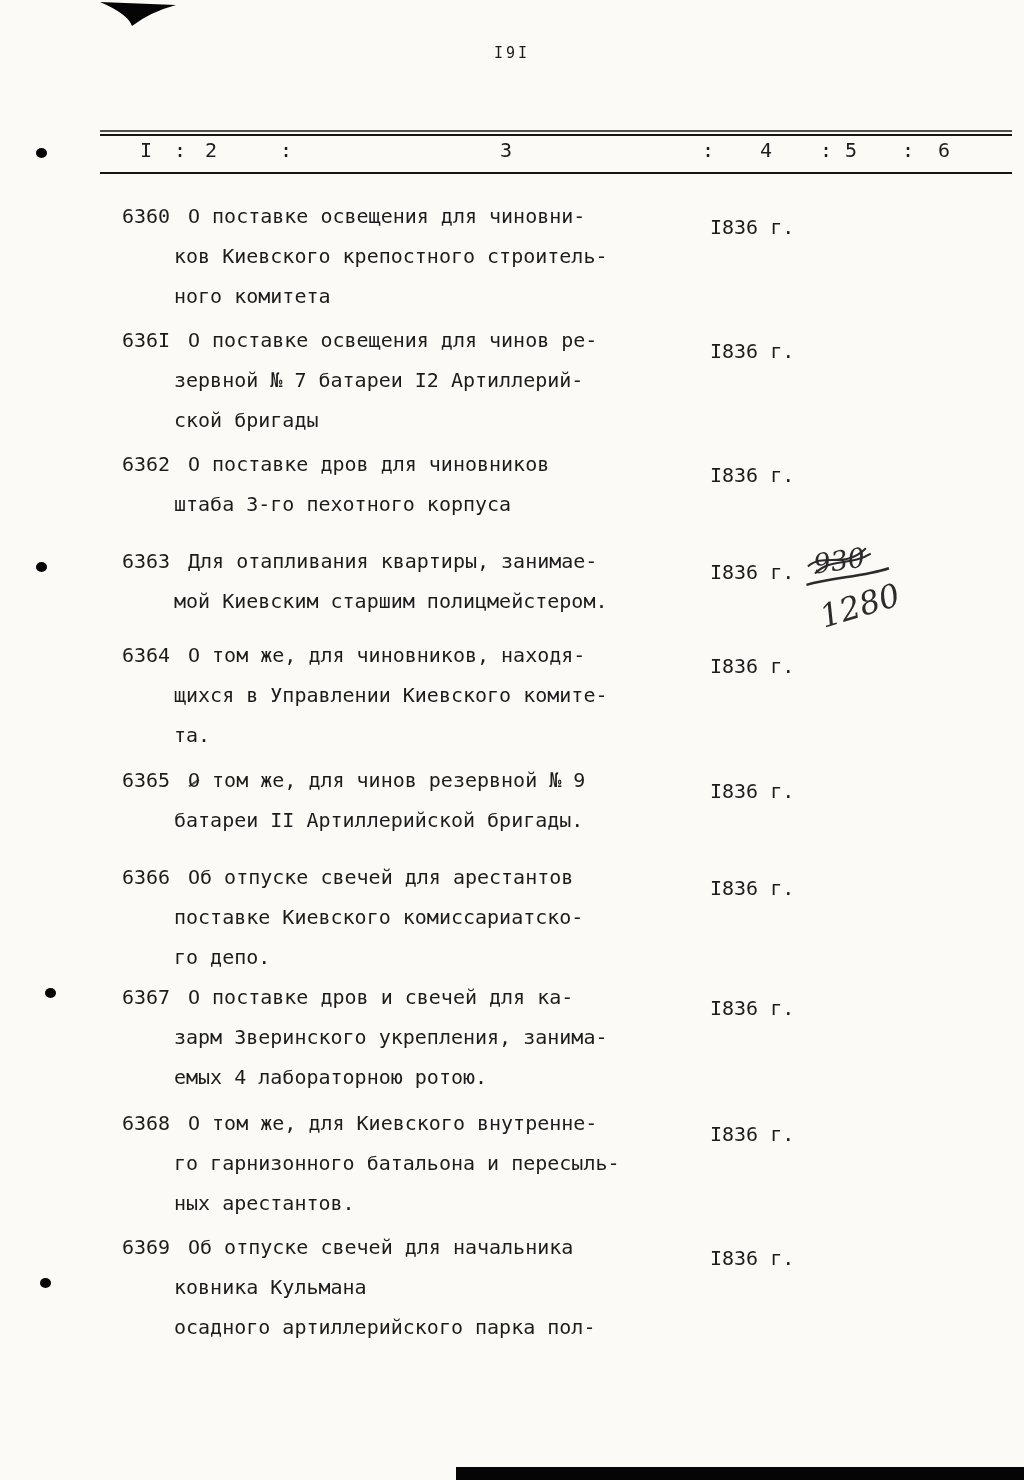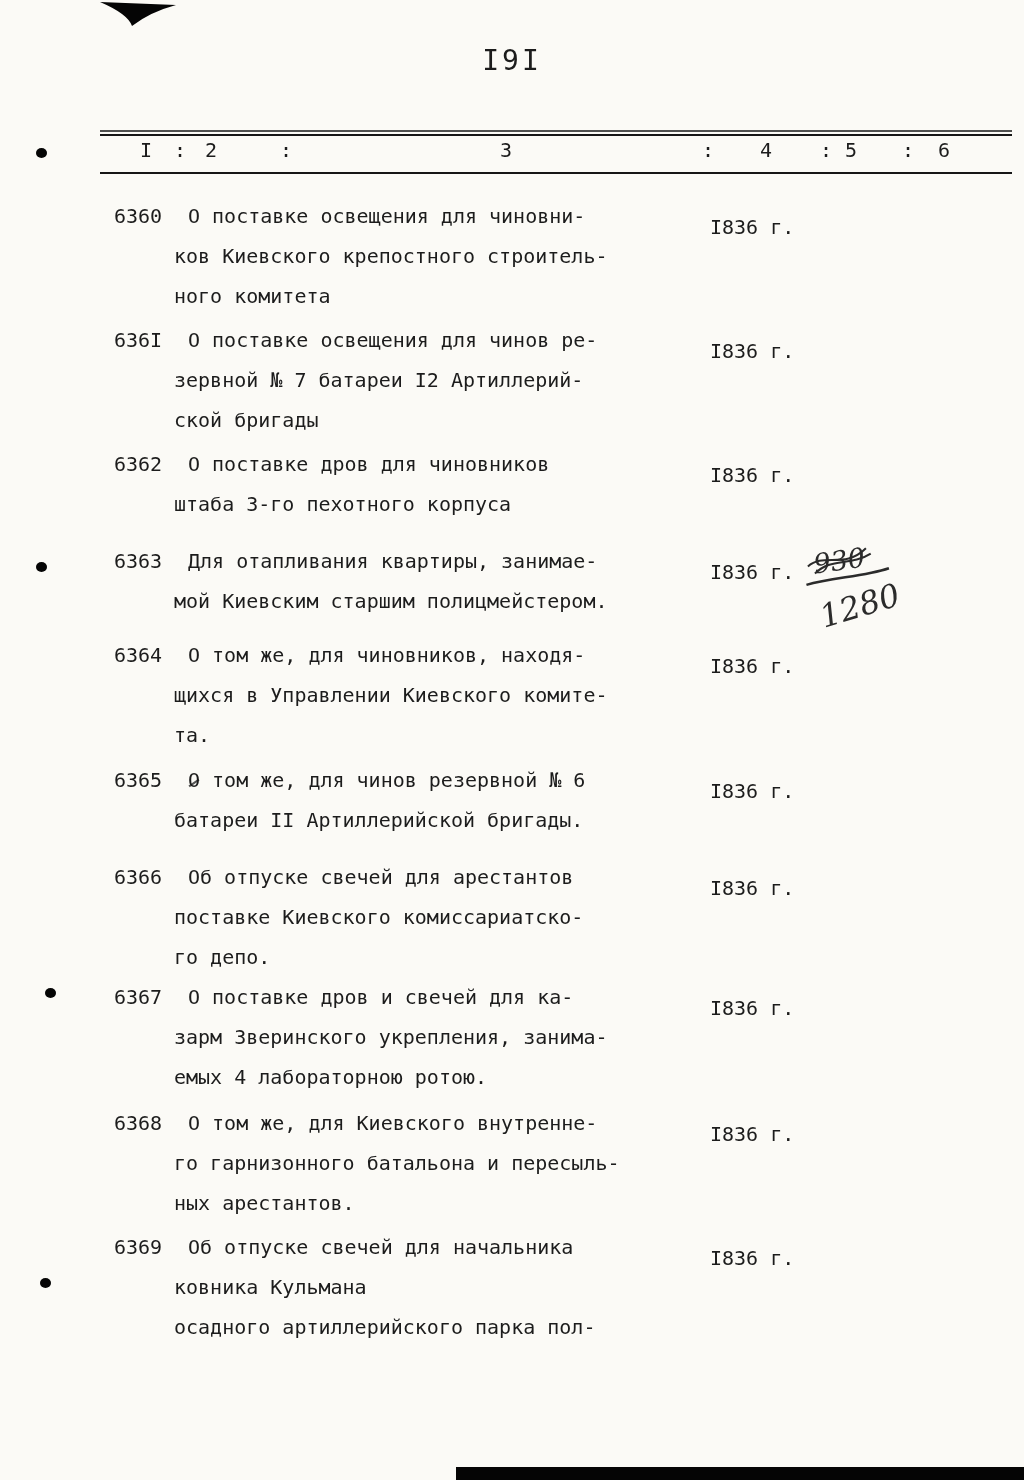--- a/index.html
+++ b/index.html
@@ -7,36 +7,36 @@
     position:relative;
     width:1024px; height:1480px;
     margin:0 auto;
     background:#fbfaf6;
     overflow:hidden;
     font-family:"DejaVu Sans Mono","Liberation Mono",monospace;
     color:#1c1c1c;
   }
   .pagenum {
     position:absolute; top:44px; left:0; width:100%;
-    text-align:center; font-size:28px; letter-spacing:3px;
+    text-align:center; font-size:15px; letter-spacing:3px;
   }
   .rule {
     position:absolute; left:100px; width:912px; height:0;
     border-top:2px solid #161616;
   }
   .rule-top1 { top:130px; opacity:.75; }
   .rule-top2 { top:134px; }
   .rule-bottom { top:172px; }
   .header-row { position:absolute; top:138px; left:0; width:1024px; height:34px; font-size:20px; }
   .hcell { position:absolute; top:0; white-space:nowrap; }
   .entry {
     position:absolute; left:110px;
     font-size:20px; line-height:40px; white-space:nowrap;
   }
-  .entry .num { position:absolute; left:4px; top:0; }
+  .entry .num { position:absolute; left:12px; top:0; }
   .entry .desc { margin-left:64px; }
   .entry .line { height:40px; }
   .entry .line.indent { padding-left:14px; }
   .entry .year { position:absolute; left:600px; top:11px; }
   .margin-dot {
     position:absolute; width:11px; height:10px;
     background:#050505; border-radius:50%;
   }
   .pen-tick {
     position:absolute; left:188px; top:782px;
@@ -134,21 +134,21 @@
       <div class="line indent">О том же, для чиновников, находя-</div>
       <div class="line">щихся в Управлении Киевского комите-</div>
       <div class="line">та.</div>
     </div>
     <span class="year">I836 г.</span>
   </div>
 
   <div class="entry" style="top:760px">
     <span class="num">6365</span>
     <div class="desc">
-      <div class="line indent">О том же, для чинов резервной № 6</div>
+      <div class="line indent">О том же, для чинов резервной № 9</div>
       <div class="line">батареи II Артиллерийской бригады.</div>
     </div>
     <span class="year">I836 г.</span>
   </div>
 
   <div class="entry" style="top:857px">
     <span class="num">6366</span>
     <div class="desc">
       <div class="line indent">Об отпуске свечей для арестантов</div>
       <div class="line">поставке Киевского комиссариатско-</div>

